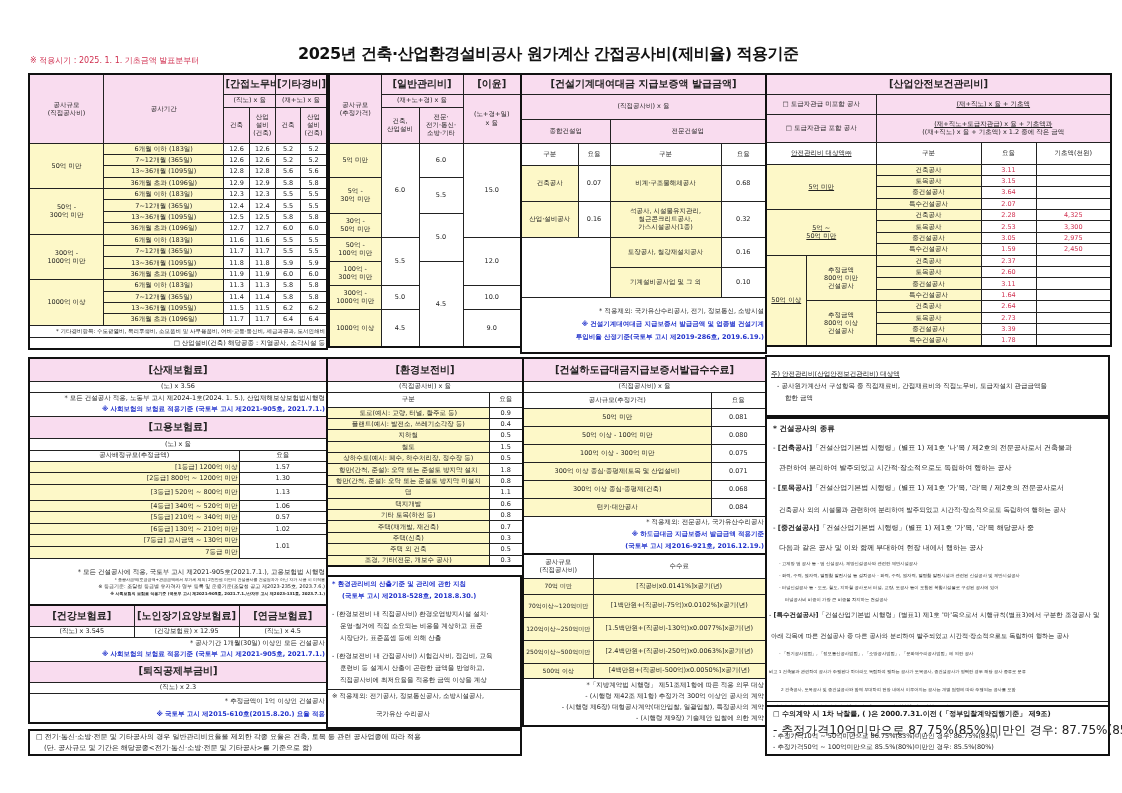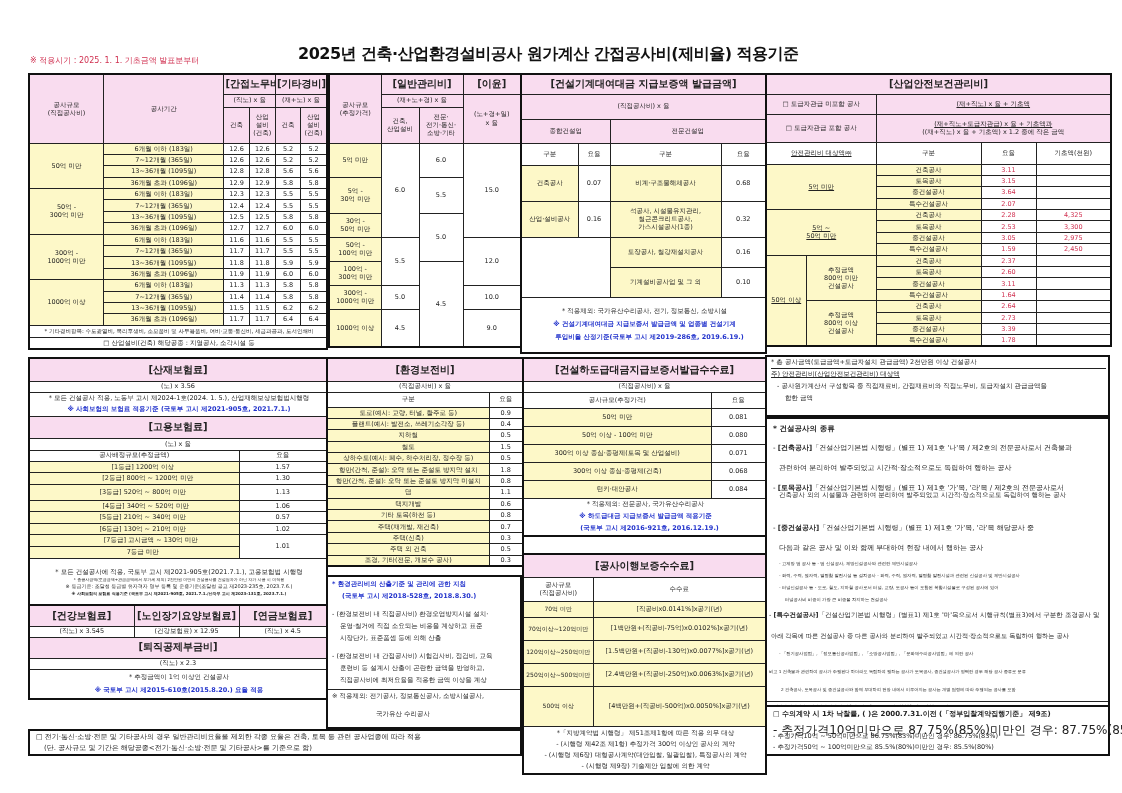--- a/index.html
+++ b/index.html
@@ -7,21 +7,21 @@
 .title{position:absolute;left:298px;top:44px;font-size:16px;font-weight:bold;color:#111;letter-spacing:-0.5px}
 .note-top{position:absolute;left:30px;top:55px;font-size:8px;color:#d03050}
 table{border-collapse:collapse;position:absolute;table-layout:fixed}
 td{border:1px solid #222;text-align:center;vertical-align:middle;font-size:6.5px;line-height:1.25;padding:0 1px;overflow:hidden;white-space:nowrap}
 .pk{background:#f9dcef}
 .yl{background:#fdf8c8}
 .gr{background:#e6f6e0}
 .hd{font-weight:bold;font-size:10px}
 .red{color:#d03050}
 .blue{color:#2233cc;font-weight:bold}
-.lft{text-align:center;padding-left:3px}
+.lft{text-align:right;padding-left:3px}
 .box{position:absolute;border:2px solid #111;background:#fff}
 .tn{border:2px solid #111}
 .u{text-decoration:underline}
 .txt{position:absolute;font-size:6.5px;line-height:1.5;white-space:nowrap}
 </style>
 </head>
 <body>
 
 <div class="title">2025년 건축·산업환경설비공사 원가계산 간접공사비(제비율) 적용기준</div>
 <div class="note-top">※ 적용시기 : 2025. 1. 1.  기초금액 발표분부터</div>
@@ -430,32 +430,31 @@
       </tr>
       <tr style="height:11.4px">
         <td class="yl">특수건설공사</td>
         <td class="red">1.78</td>
         <td class="red"></td>
       </tr>
     </tbody>
 </table>
 
 <div class="box" style="left:765px;top:355px;width:345px;height:62px">
-<div class="txt" style="left:4px;top:1px;border-bottom:1px solid #222;width:335px">* 총 공사금액(도급금액+도급자설치 관급금액) 2천만원 이상 건설공사</div>
 <div class="txt u" style="left:4px;top:13px">주) 안전관리비(산업안전보건관리비) 대상액</div>
 <div class="txt" style="left:10px;top:25px">- 공사원가계산서 구성항목 중 직접재료비, 간접재료비와 직접노무비, 도급자설치 관급금액을</div>
 <div class="txt" style="left:18px;top:37px">합한 금액</div>
 </div>
 
 <div class="box" style="left:765px;top:417px;width:345px;height:337px">
 <div class="txt" style="left:6px;top:4px;font-weight:bold;font-size:7.5px">* 건설공사의 종류</div>
 <div class="txt" style="left:6px;top:24px;font-size:7px">- <b>[건축공사]</b><span>「건설산업기본법 시행령」(별표 1) 제1호 '나'목 /  제2호의 전문공사로서 건축물과</span></div>
 <div class="txt" style="left:12px;top:44px;font-size:7px">관련하여 분리하여 발주되었고 시간적·장소적으로도 독립하여 행하는 공사</div>
 <div class="txt" style="left:6px;top:64px;font-size:7px">- <b>[토목공사]</b><span>「건설산업기본법 시행령」(별표 1) 제1호 '가'목, '라'목 / 제2호의 전문공사로서</span></div>
-<div class="txt" style="left:12px;top:72px;font-size:6.5px">건축공사 외의 시설물과 관련하여 분리하여 발주되었고 시간적·장소적으로도 독립하여 행하는 공사</div>
+<div class="txt" style="left:12px;top:87px;font-size:6.5px">건축공사 외의 시설물과 관련하여 분리하여 발주되었고 시간적·장소적으로도 독립하여 행하는 공사</div>
 <div class="txt" style="left:6px;top:104px;font-size:7px">- <b>[중건설공사]</b><span>「건설산업기본법 시행령」(별표 1) 제1호 '가'목, '라'목 해당공사 중</span></div>
 <div class="txt" style="left:12px;top:124px;font-size:7px">다음과 같은 공사 및 이와 함께 부대하여 현장 내에서 행하는 공사</div>
 <div class="txt" style="left:12px;top:142px;font-size:4.3px">- 고제방 댐 공사 등 - 댐 신설공사, 제방신설공사와 관련한 제반시설공사</div>
 <div class="txt" style="left:12px;top:154px;font-size:4.3px">- 화력, 수력, 원자력, 열병합 발전시설 등 설치공사 - 화력, 수력, 원자력, 열병합 발전시설과 관련된 신설공사 및 제반시설공사</div>
 <div class="txt" style="left:12px;top:166px;font-size:4.3px">- 터널신설공사 등 - 도로, 철도, 지하철 공사로서 터널, 교량, 토공사 등이 포함된 복합시설물로 구성된 공사에 있어</div>
 <div class="txt" style="left:18px;top:178px;font-size:4.3px">터널공사비 비중이 가장 큰 비중을 차지하는 건설공사</div>
 <div class="txt" style="left:2px;top:192px;font-size:6.5px">- <b>[특수건설공사]</b><span>「건설산업기본법 시행령」(별표1) 제1호 '마'목으로서 시행규칙(별표3)에서 구분한 조경공사 및</span></div>
 <div class="txt" style="left:4px;top:212px;font-size:6.2px">아래 각목에 따른 건설공사 중 다른 공사와 분리하여 발주되었고 시간적·장소적으로도 독립하여 행하는 공사</div>
 <div class="txt" style="left:12px;top:232px;font-size:4.3px">- 「전기공사업법」, 「정보통신공사업법」, 「소방공사업법」, 「문화재수리공사업법」에 의한 공사</div>
 <div class="txt" style="left:2px;top:250px;font-size:4.2px">비고 1 건축물과 관련하여 공사가 수행된다 하더라도 독립하여 행하는 공사가 토목공사, 중건설공사가 명백한 경우 해당 공사 종류로 분류</div>
@@ -553,20 +552,26 @@
 <tbody>
       <tr style="height:21px">
         <td class="pk hd">[건강보험료]</td>
         <td class="pk hd">[노인장기요양보험료]</td>
         <td class="pk hd">[연금보험료]</td>
       </tr>
 <tr style="height:11px">
         <td>(직노) x 3.545</td>
         <td>(건강보험료) x 12.95</td>
         <td>(직노) x 4.5</td>
+      </tr>
+<tr style="height:24px">
+        <td colspan="3" class="lft" style="line-height:1.7">
+          <div>* 공사기간 1개월(30일) 이상인 모든 건설공사</div>
+          <div class="blue">※ 사회보험의 보험료 적용기준 (국토부 고시 제2021-905호, 2021.7.1.)</div>
+        </td>
       </tr>
 <tr style="height:21px">
         <td class="pk hd" colspan="3">[퇴직공제부금비]</td>
       </tr>
 <tr style="height:11px">
         <td colspan="3">(직노) x 2.3</td>
       </tr>
 <tr style="height:30px">
         <td colspan="3" class="lft" style="line-height:2">
           <div>* 추정금액이 1억 이상인 건설공사</div>
@@ -690,20 +695,24 @@
     <tbody id="sub-body">
       <tr style="height:18px">
         <td class="yl">50억 미만</td>
         <td>0.081</td>
       </tr>
       <tr style="height:18px">
         <td class="yl">50억 이상  - 100억 미만</td>
         <td>0.080</td>
       </tr>
       <tr style="height:18px">
+        <td class="yl">100억 이상  - 300억 미만</td>
+        <td>0.075</td>
+      </tr>
+      <tr style="height:18px">
         <td class="yl">300억 이상 종심·종평제(토목 및 산업설비)</td>
         <td>0.071</td>
       </tr>
       <tr style="height:18px">
         <td class="yl">300억 이상 종심·종평제(건축)</td>
         <td>0.068</td>
       </tr>
       <tr style="height:18px">
         <td class="yl">턴키·대안공사</td>
         <td>0.084</td>
@@ -719,23 +728,20 @@
       </tr>
 </tbody>
   </table>
 
 <table style="left:522px;top:553px;width:243px" class="tn">
 <colgroup>
       <col style="width:70px">
       <col style="width:173px">
     </colgroup>
 <tbody>
-      <tr style="height:23px">
-        <td class="pk hd" colspan="2">[공사이행보증수수료]</td>
-      </tr>
 <tr style="height:24px">
         <td style="white-space:pre-line">공사규모
 (직접공사비)</td>
         <td>수수료</td>
       </tr>
 </tbody>
     <tbody id="perf-body">
       <tr style="height:16px">
         <td class="yl" style="font-size:6px">70억 미만</td>
         <td class="yl">[직공비x0.0141%]x공기(년)</td>
@@ -745,21 +751,21 @@
         <td class="yl">[1백만원+(직공비-75억)x0.0102%]x공기(년)</td>
       </tr>
       <tr style="height:23px">
         <td class="yl" style="font-size:6px">120억이상~250억미만</td>
         <td class="yl">[1.5백만원+(직공비-130억)x0.0077%]x공기(년)</td>
       </tr>
       <tr style="height:23px">
         <td class="yl" style="font-size:6px">250억이상~500억미만</td>
         <td class="yl">[2.4백만원+(직공비-250억)x0.0063%]x공기(년)</td>
       </tr>
-      <tr style="height:40px">
+      <tr style="height:15px">
         <td class="yl" style="font-size:6px">500억 이상</td>
         <td class="yl">[4백만원+(직공비-500억)x0.0050%]x공기(년)</td>
       </tr>
     </tbody>
 <tbody>
       <tr style="height:48px">
         <td colspan="2" class="lft" style="line-height:1.7">
           <div>*「지방계약법 시행령」 제51조제1항에 따른 적용 의무 대상</div>
           <div>- (시행령 제42조 제1항) 추정가격 300억 이상인 공사의 계약</div>
           <div>- (시행령 제6장) 대형공사계약(대안입찰, 일괄입찰), 특정공사의 계약</div>

